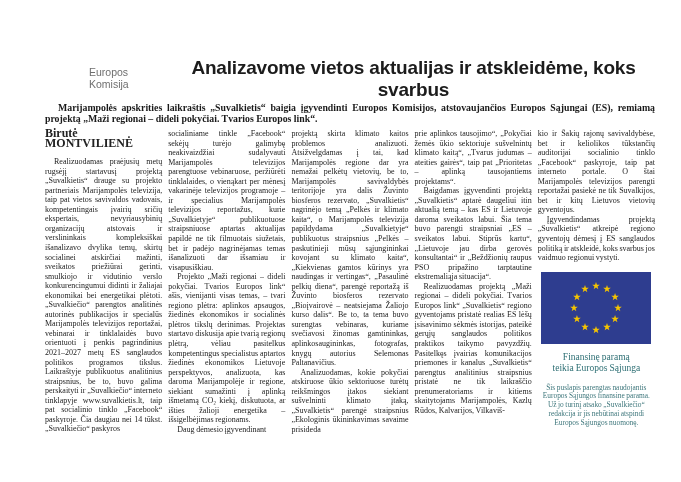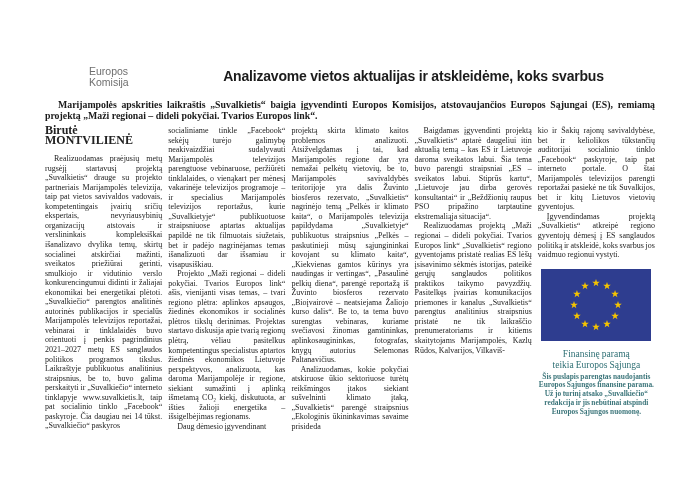--- a/index.html
+++ b/index.html
@@ -8,40 +8,40 @@
   .page { position:relative; width:681px; height:482px; background:#ffffff; }
   .content { position:absolute; left:45px; top:57px; width:610px; }
 
   
   .header { display:flex; align-items:center; }
   .ec-logo { display:flex; align-items:center; width:127px; flex:0 0 127px;gap:39px; }
   .logo-text { font-family:"Liberation Sans", sans-serif; font-size:10.5px; line-height:11.5px;
                color:#6f6f6f; margin-left:5px; }
   .logo-bar { width:3px; height:27px; background:#3a4a8e; margin-left:7px; }
   .title-block { flex:1; text-align:center; font-family:"Liberation Sans", sans-serif;
-                 font-weight:700; font-size:14px; line-height:21.5px; color:#1c1c1c; letter-spacing:-0.2px; }
+                 font-weight:700; font-size:19px; line-height:21.5px; color:#1c1c1c; letter-spacing:-0.2px; }
 
   
   .lead { margin-top:2px; font-weight:700; font-size:9.8px; line-height:11px;
           text-align:justify; text-indent:13px; color:#1a1a1a; }
 
   
   .columns { display:flex; gap:6px; margin-top:5px; }
   .col { width:117.2px; flex:0 0 117.2px; font-size:8px; line-height:9.55px; text-align:justify;
          color:#222222; word-spacing:-0.3px; }
   .byline { font-weight:700; font-size:12px; margin-bottom:9px; text-align:left; }
   .para { text-indent:9px; }
   .cont { text-indent:0; }
   .weblink { }
 
   
   .funding { margin-top:9px; text-align:center; }
   .eu-flag { display:block; width:110px; height:72px; margin:0 auto; }
   .funding-caption { margin-top:8px; font-weight:400; font-size:9.5px; line-height:11px; color:#2e6f74; text-align:center; }
-  .funding-disclaimer { margin-top:2px; font-size:7.4px; line-height:8.8px; color:#3d767b; text-align:center; text-indent:0;font-weight:bold; }
+  .funding-disclaimer { margin-top:10px; font-size:7.4px; line-height:8.8px; color:#3d767b; text-align:center; text-indent:0; }
 </style>
 </head>
 <body>
 
 <svg width="0" height="0" style="position:absolute">
   <defs>
     <path id="star" d="M0,-5 L1.176,-1.618 4.755,-1.545 1.902,0.618 2.939,4.045 0,2 -2.939,4.045 -1.902,0.618 -4.755,-1.545 -1.176,-1.618 Z"></path>
   </defs>
 </svg>
 
@@ -101,20 +101,21 @@
         <div class="para">Projekto „Maži regionai – dideli pokyčiai. Tvarios Europos link“ ašis, vienijanti visas temas, – tvari regiono plėtra: aplinkos apsaugos, žiedinės ekonomikos ir socialinės plėtros tikslų derinimas. Projektas startavo diskusija apie tvarią regionų plėtrą, vėliau pasitelkus kompetentingus specialistus aptartos žiedinės ekonomikos Lietuvoje perspektyvos, analizuota, kas daroma Marijampolėje ir regione, siekiant sumažinti į aplinką išmetamą CO₂ kiekį, diskutuota, ar išties žalioji energetika – išsigelbėjimas regionams.</div>
         <div class="para">Daug dėmesio įgyvendinant</div>
       </div>
 
       <div class="col">
         <div class="cont">projektą skirta klimato kaitos problemos analizuoti. Atsižvelgdamas į tai, kad Marijampolės regione dar yra nemažai pelkėtų vietovių, be to, Marijampolės savivaldybės teritorijoje yra dalis Žuvinto biosferos rezervato, „Suvalkietis“ nagrinėjo temą „Pelkės ir klimato kaita“, o Marijampolės televizija papildydama „Suvalkietyje“ publikuotus straipsnius „Pelkės – paskutinieji mūsų sąjungininkai kovojant su klimato kaita“, „Kiekvienas gamtos kūrinys yra naudingas ir vertingas“, „Pasaulinė pelkių diena“, parengė reportažą iš Žuvinto biosferos rezervato „Bioįvairovė – neatsiejama Žaliojo kurso dalis“. Be to, ta tema buvo surengtas vebinaras, kuriame svečiavosi žinomas gamtininkas, aplinkosaugininkas, fotografas, knygų autorius Selemonas Paltanavičius.</div>
         <div class="para">Analizuodamas, kokie pokyčiai atskiruose ūkio sektoriuose turėtų reikšmingos įtakos siekiant sušvelninti klimato įtaką, „Suvalkietis“ parengė straipsnius „Ekologinis ūkininkavimas savaime prisideda</div>
       </div>
 
       <div class="col">
+        <div class="cont">prie aplinkos tausojimo“, „Pokyčiai žemės ūkio sektoriuje sušvelnintų klimato kaitą“, „Tvarus judumas – ateities gairės“, taip pat „Prioritetas – aplinką tausojantiems projektams“.</div>
         <div class="para">Baigdamas įgyvendinti projektą „Suvalkietis“ aptarė daugeliui itin aktualią temą – kas ES ir Lietuvoje daroma sveikatos labui. Šia tema buvo parengti straipsniai „ES – sveikatos labui. Stiprūs kartu“, „Lietuvoje jau dirba gerovės konsultantai“ ir „Beždžionių raupus PSO pripažino tarptautine ekstremaliąja situacija“.</div>
         <div class="para">Realizuodamas projektą „Maži regionai – dideli pokyčiai. Tvarios Europos link“ „Suvalkietis“ regiono gyventojams pristatė realias ES lėšų įsisavinimo sėkmės istorijas, pateikė gerųjų sanglaudos politikos praktikos taikymo pavyzdžių. Pasitelkęs įvairias komunikacijos priemones ir kanalus „Suvalkietis“ parengtus analitinius straipsnius pristatė ne tik laikraščio prenumeratoriams ir kitiems skaitytojams Marijampolės, Kazlų Rūdos, Kalvarijos, Vilkaviš-</div>
       </div>
 
       <div class="col">
         <div class="cont">kio ir Šakių rajonų savivaldybėse, bet ir keliolikos tūkstančių auditorijai socialinio tinklo „Facebook“ paskyroje, taip pat interneto portale. O štai Marijampolės televizijos parengti reportažai pasiekė ne tik Suvalkijos, bet ir kitų Lietuvos vietovių gyventojus.</div>
         <div class="para">Įgyvendindamas projektą „Suvalkietis“ atkreipė regiono gyventojų dėmesį į ES sanglaudos politiką ir atskleidė, koks svarbus jos vaidmuo regionui vystyti.</div>
 
         <div class="funding">
           <svg class="eu-flag" viewBox="0 0 110 72">

